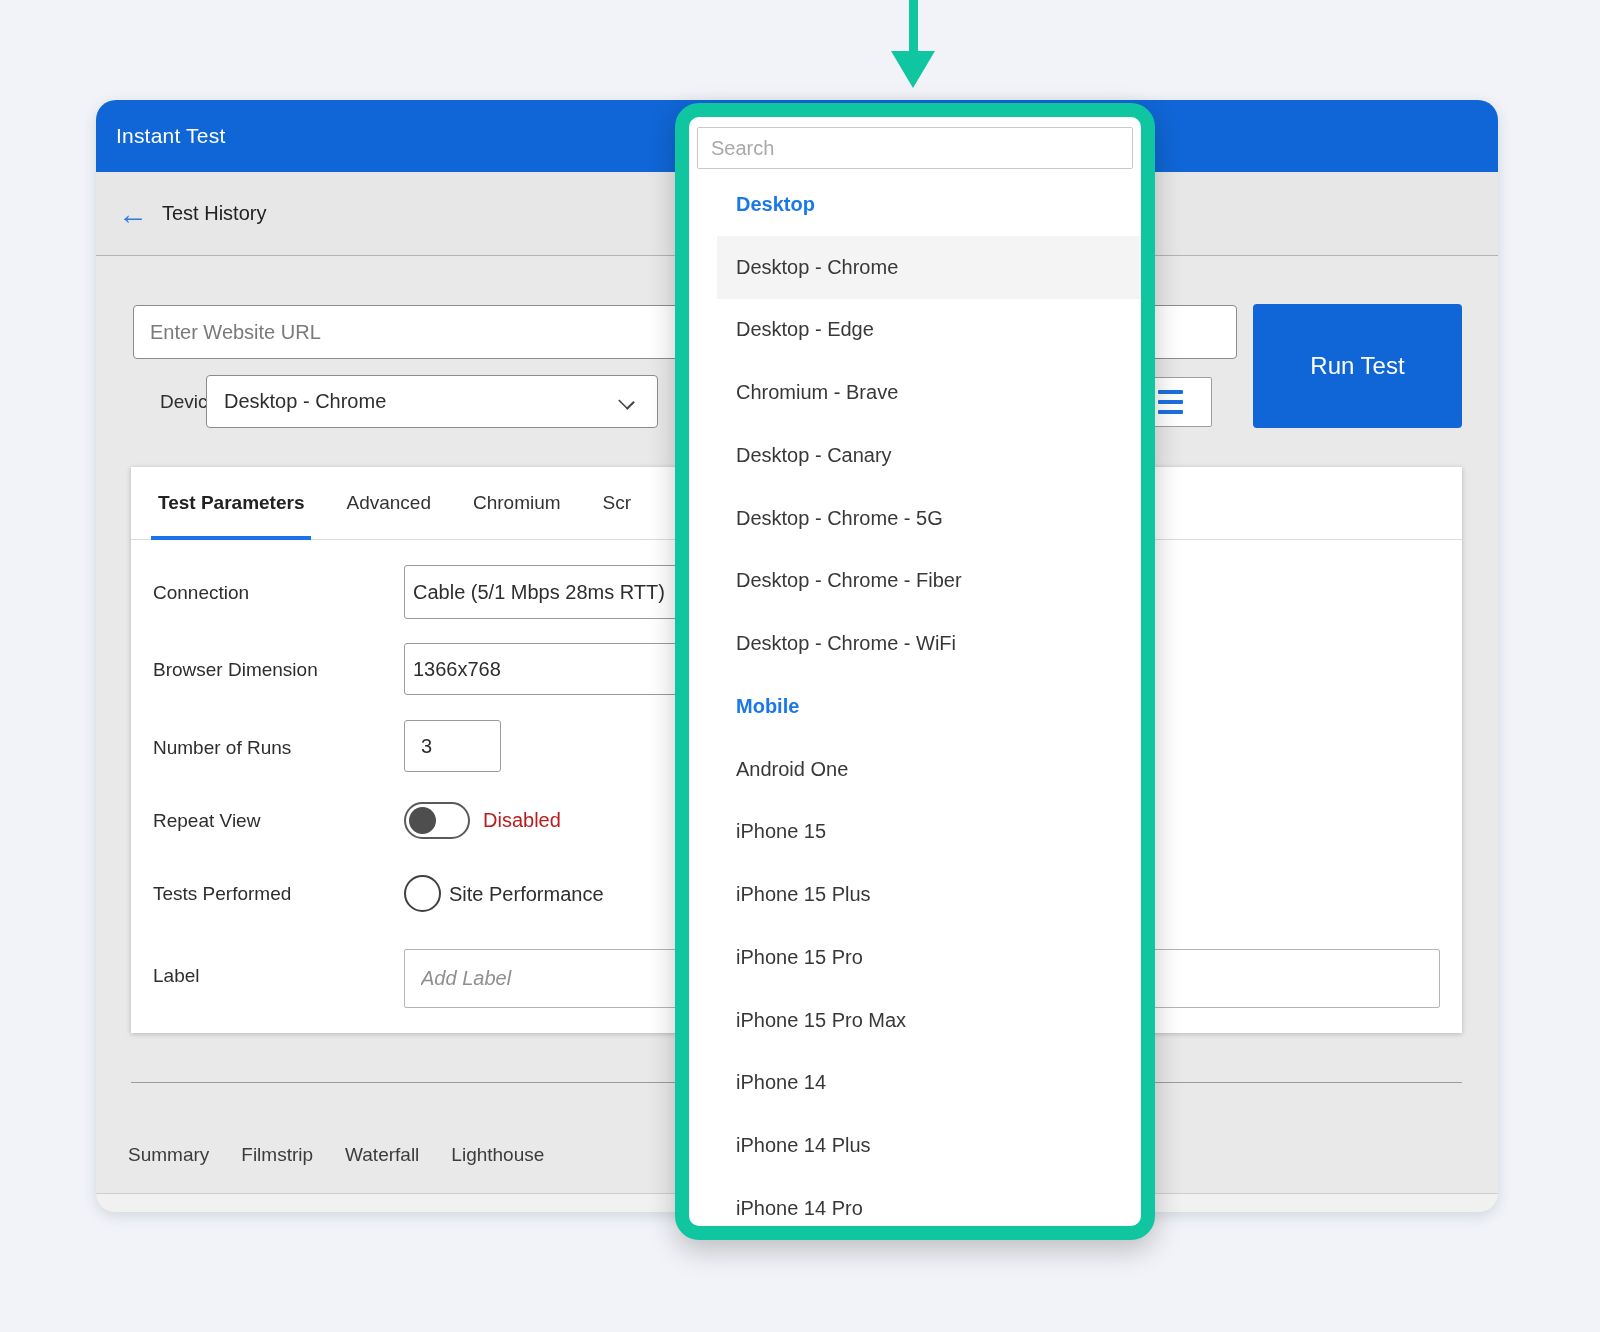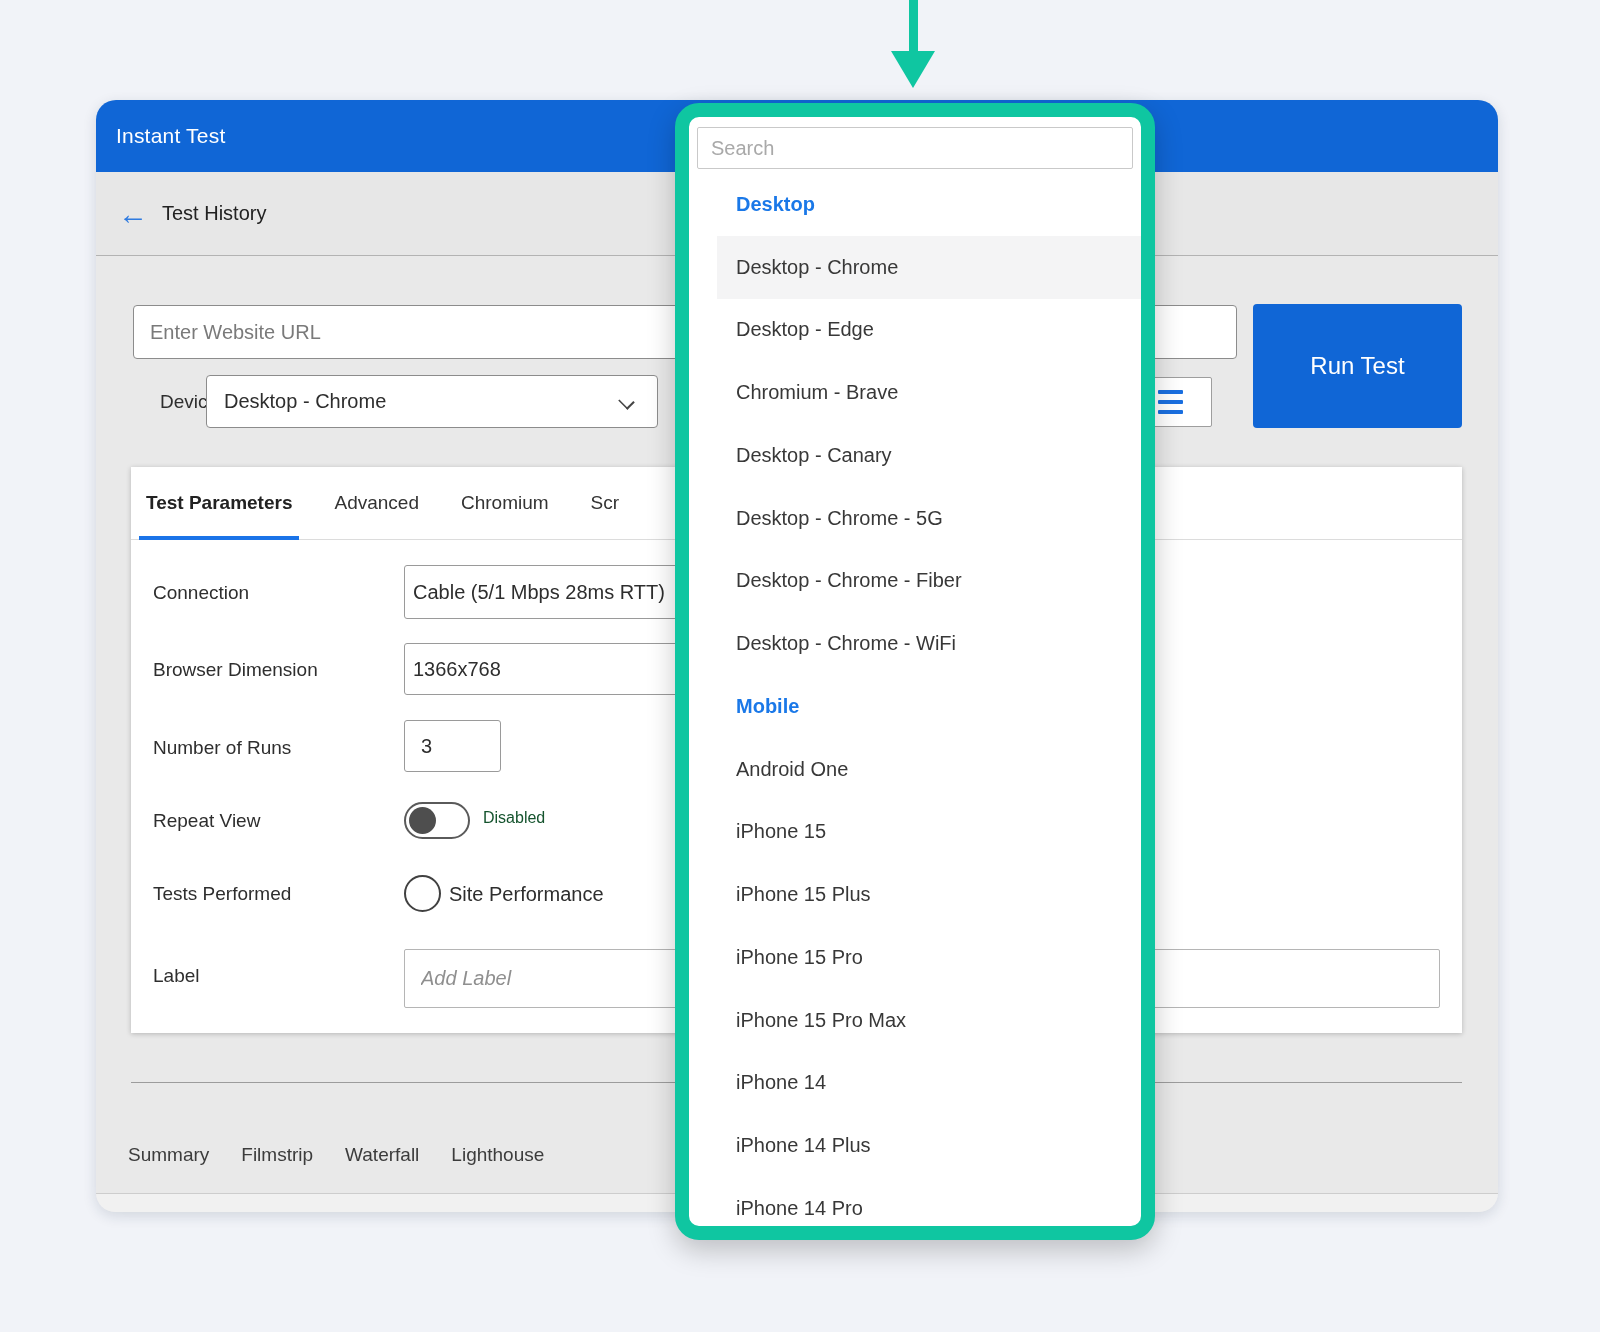--- a/index.html
+++ b/index.html
@@ -54,39 +54,39 @@
   .list-icon i::before { content:""; width:4px; height:4px; border-radius:50%; background:#1a6fe0; margin-right:5px; }
   .list-icon i::after  { content:""; flex:1; height:4px; background:#1a6fe0; border-radius:1px; }
 
   .run-btn { position:absolute; left:1157px; top:204px; width:209px; height:124px;
              background:#1066d6; border:none; border-radius:4px; color:#fff; font-size:24px;
              cursor:pointer; font-family:"Liberation Sans",sans-serif; }
 
   
   .card { position:absolute; left:35px; top:367px; width:1331px; height:566px;
           background:#fff; box-shadow:0 1px 5px rgba(0,0,0,.22); }
-  .tab-row { display:flex; height:73px; border-bottom:1px solid #dcdcdc; padding-left:8px; gap:28px; }
+  .tab-row { display:flex; height:73px; border-bottom:1px solid #dcdcdc; padding-left:20px; gap:28px; }
   .tab { display:flex; align-items:center; padding:0 7px; font-size:19px; color:#333;
          cursor:pointer; position:relative; }
   .tab.active { font-weight:bold; color:#222; }
   .tab.active::after { content:""; position:absolute; left:0; right:0; bottom:-1px; height:4px; background:#1a73e8; }
 
   .frm-label { position:absolute; left:22px; font-size:19px; color:#2e2e2e; }
   .frm-select, .frm-input { position:absolute; left:273px; background:#fff;
           border:1.5px solid #9a9a9a; border-radius:3px; font-size:20px; color:#2e2e2e;
           display:flex; align-items:center; font-family:"Liberation Sans",sans-serif; }
   .frm-select { width:500px; overflow:hidden; white-space:nowrap; }
   .frm-select span { margin-left:8px; white-space:nowrap; }
   input.frm-input { padding:0 16px; }
 
   .toggle { position:absolute; left:273px; top:335px; width:66px; height:37px;
             border:2px solid #5a5a5a; border-radius:19px; background:#fff; cursor:pointer; }
   .toggle-knob { position:absolute; left:3px; top:3px; width:27px; height:27px;
                  border-radius:50%; background:#4e4e4e; }
-  .toggle-state { position:absolute; left:352px; top:342px; font-size:16px; color:#14532d; }
+  .toggle-state { position:absolute; left:352px; top:342px; font-size:20px; color:#b91c1c; }
 
   .radio { position:absolute; left:273px; top:408px; width:37px; height:37px;
            border:2.5px solid #414141; border-radius:50%; background:#fff; cursor:pointer; }
   .radio-label { position:absolute; left:318px; top:416px; font-size:20px; color:#2e2e2e; }
 
   .label-input { position:absolute; left:273px; top:482px; width:1036px; height:59px;
                  border:1.5px solid #b5b5b5; border-radius:2px; font-size:20px; padding:0 16px;
                  font-family:"Liberation Sans",sans-serif; color:#2e2e2e; }
   .label-input::placeholder { color:#8f8f8f; font-style:italic; opacity:1; }
 

